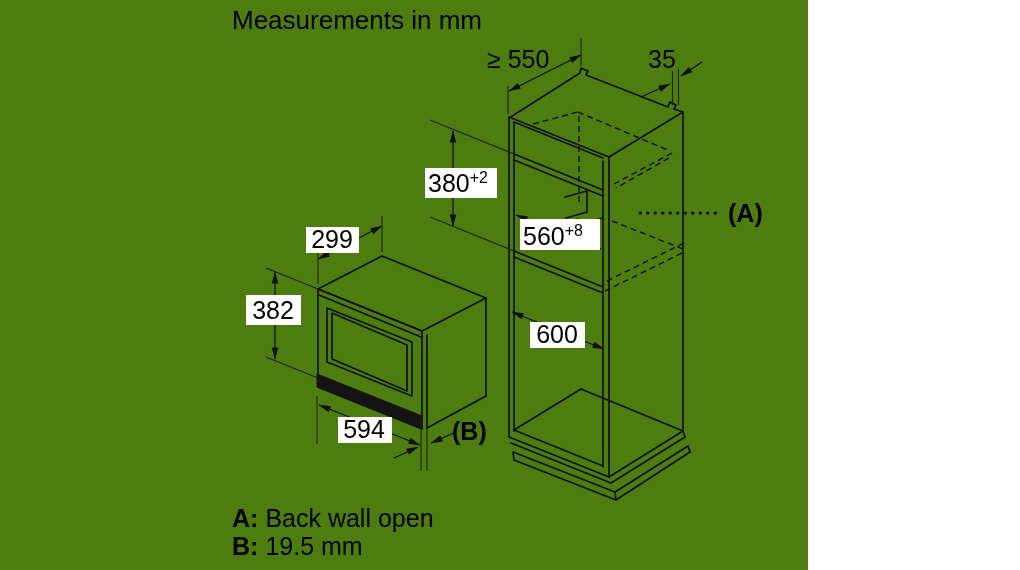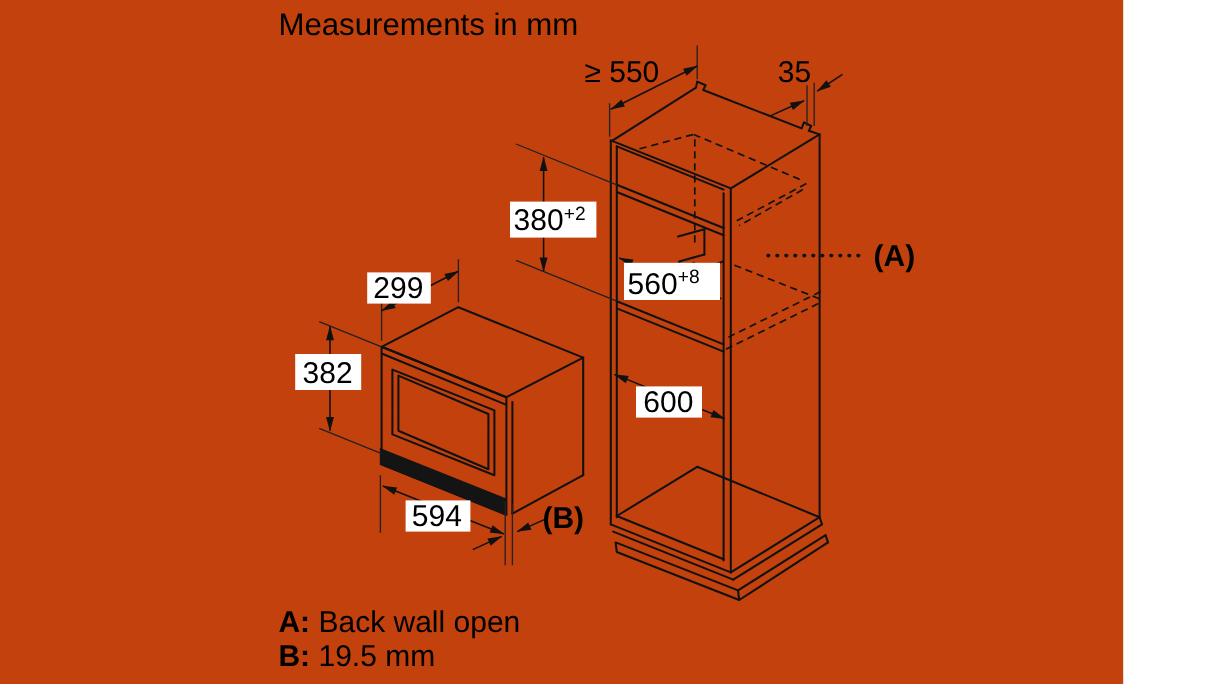--- a/index.html
+++ b/index.html
@@ -1,16 +1,16 @@
 <!DOCTYPE html>
 <html><head>
 <meta charset="utf-8">
 <style>
   html,body{margin:0;padding:0;background:#fff;}
-  .stage{position:relative;width:936px;height:570px;background:#c2410c;overflow:hidden;
+  .stage{position:relative;width:808px;height:570px;background:#4d7c0f;overflow:hidden;
          font-family:"Liberation Sans",sans-serif;}
   svg{position:absolute;left:0;top:0;}
   svg text{fill:#000;font-family:"Liberation Sans",sans-serif;}
   .t-title{font-size:26px;}
   .t-dim{font-size:25px;}
   .t-sup{font-size:16px;}
   .t-ref{font-size:25px;font-weight:bold;}
   .t-legend{font-size:25px;}
   .t-legend-key{font-weight:bold;}
   .ln{stroke:#111;stroke-width:1.7;fill:none;stroke-linecap:round;stroke-linejoin:round;}

